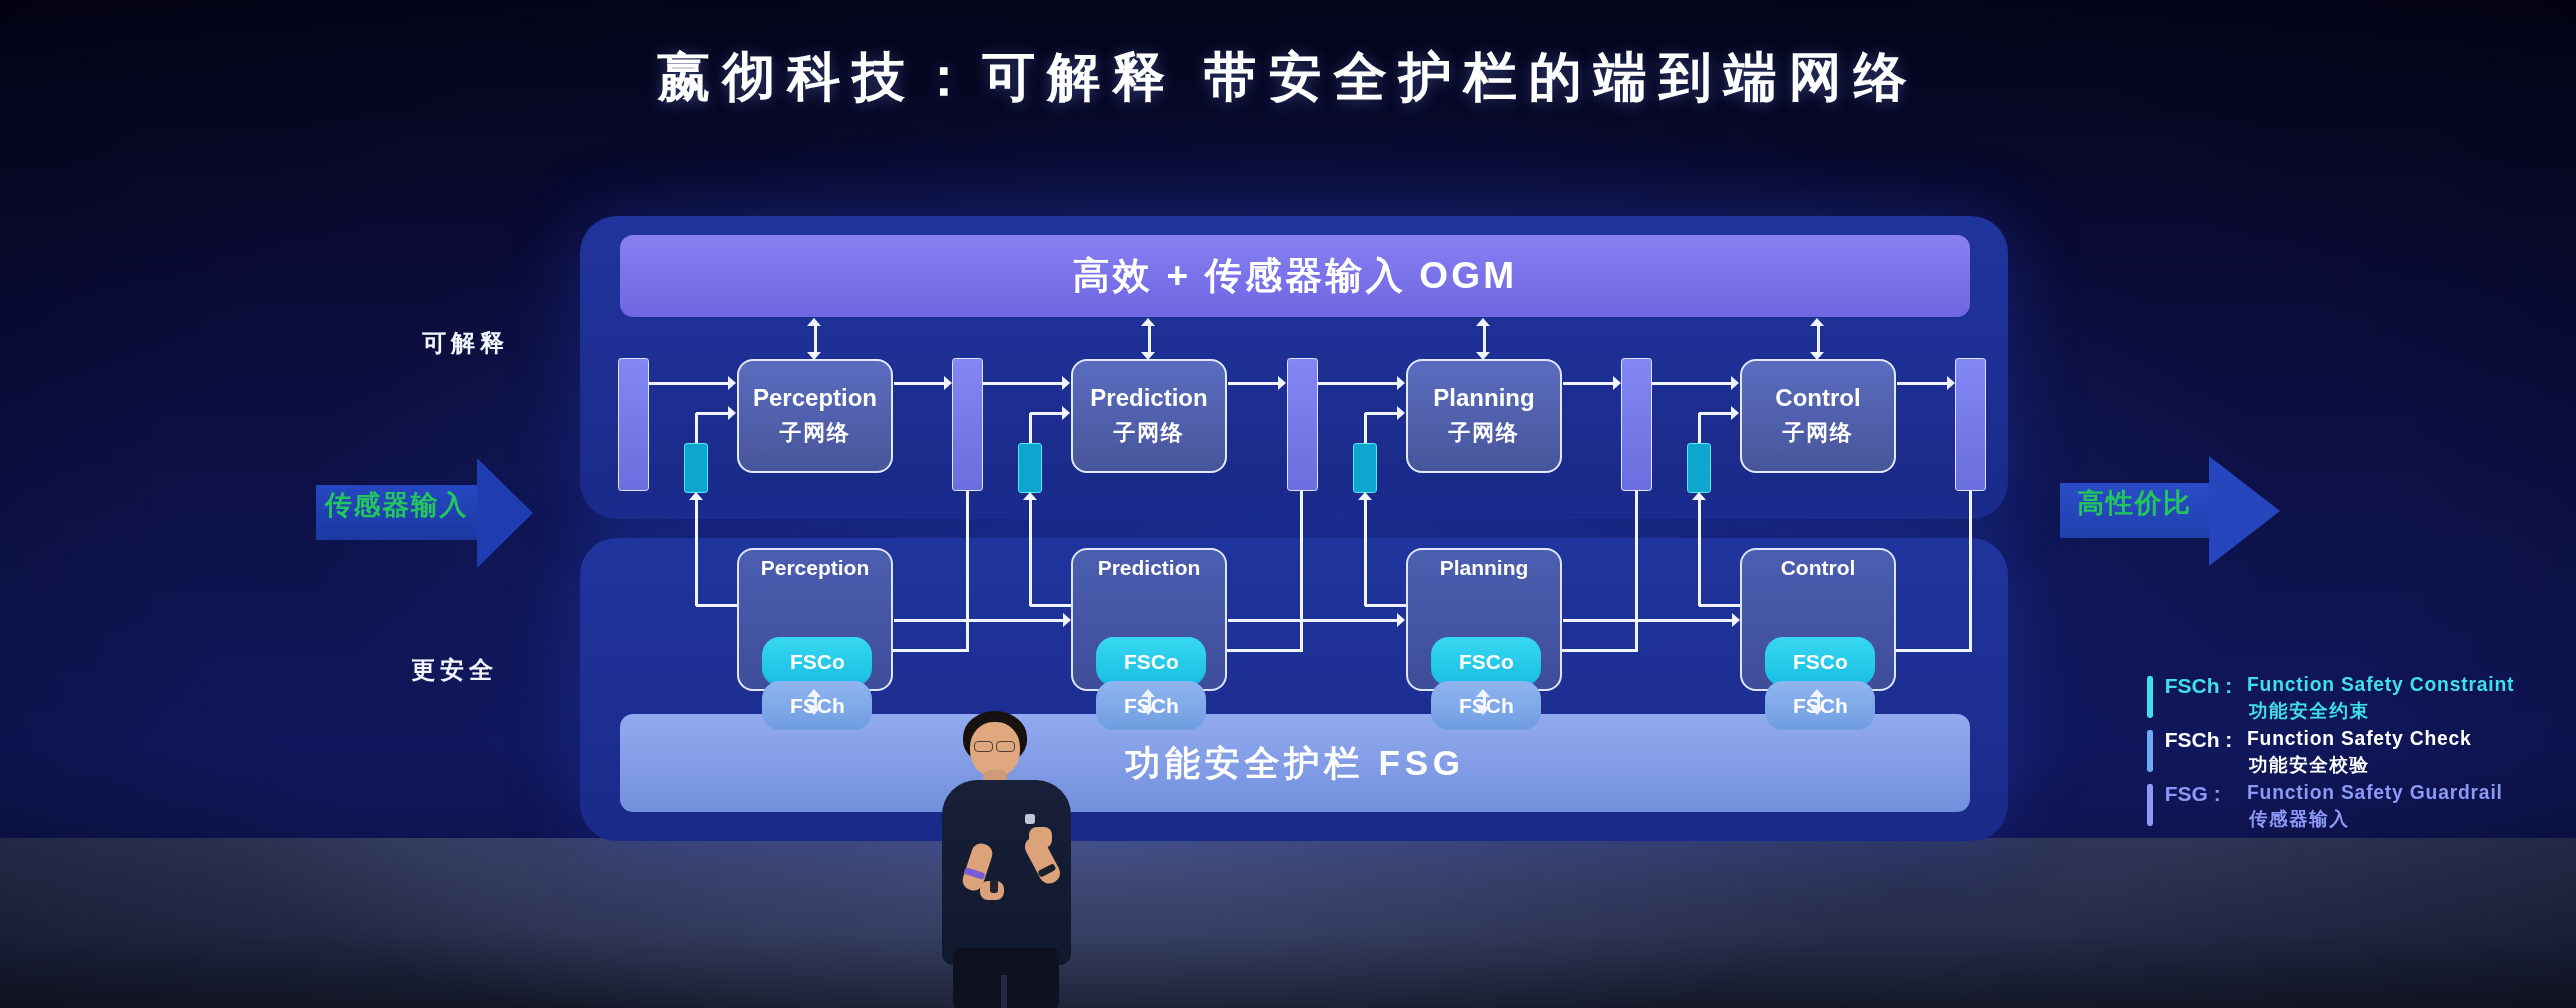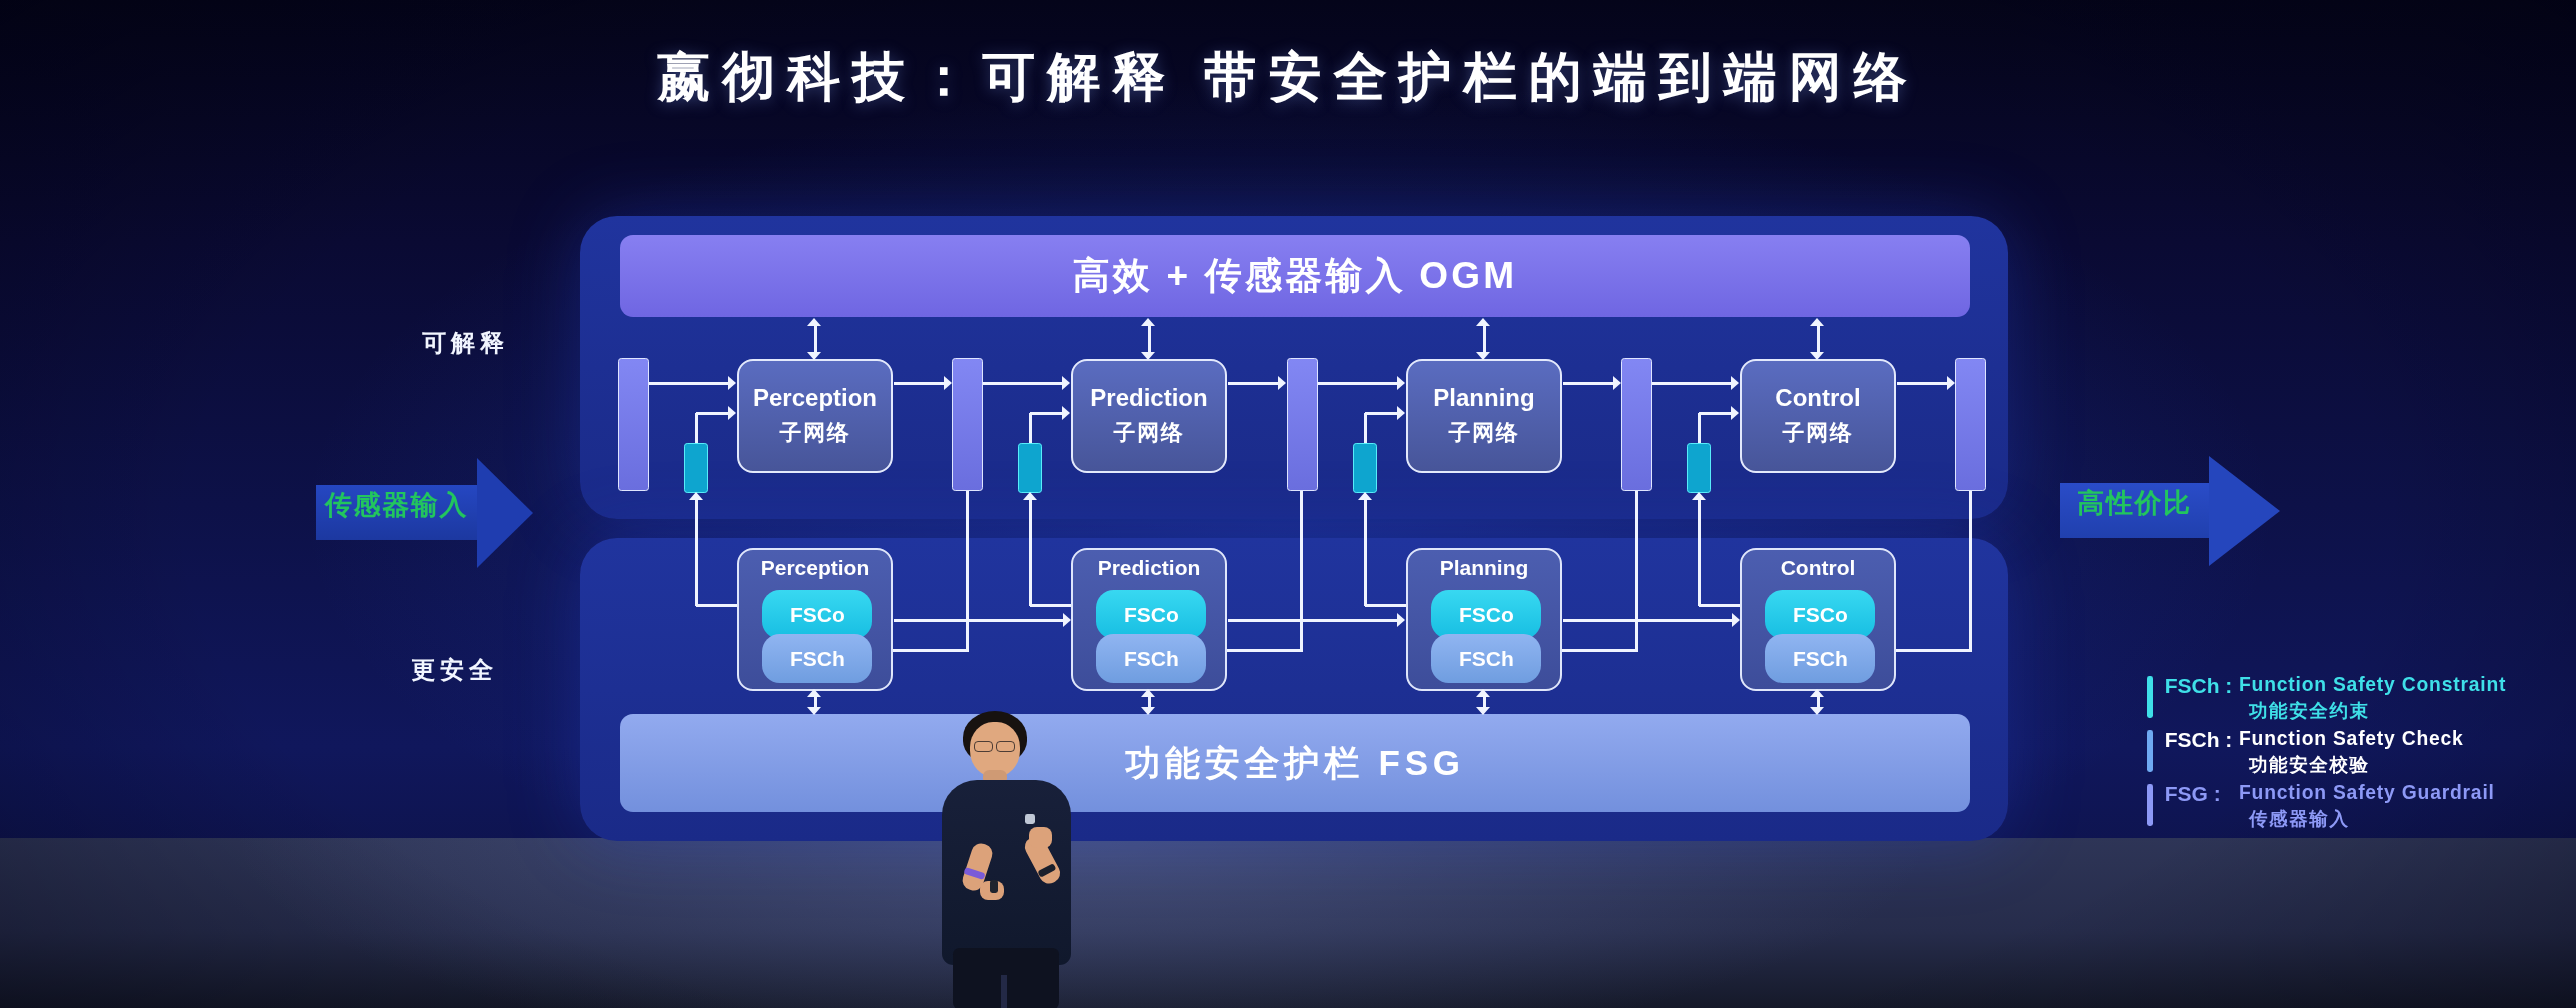--- a/index.html
+++ b/index.html
@@ -53,39 +53,39 @@
         border:2.4px solid #e3e9fc;box-sizing:border-box;
         display:flex;flex-direction:column;align-items:center;justify-content:center;}
   .nb1{color:#fff;font-size:24px;font-weight:bold;}
   .nb2{color:#fff;font-size:22px;font-weight:bold;margin-top:6.4px;letter-spacing:1.6px;}
   .group{left:131px;top:548px;width:156px;height:143px;border-radius:16px;position:absolute;
         background:linear-gradient(180deg,#4c5eb0 0%,#3d4d9a 100%);
         border:2.4px solid #dfe6fb;box-sizing:border-box;}
   .glabel{position:absolute;left:0;top:6.4px;width:100%;text-align:center;color:#fff;
           font-size:21px;font-weight:bold;}
   .pill{position:absolute;left:23.4px;width:110px;height:49px;border-radius:17.7px;color:#fff;
-        font-size:21px;font-weight:bold;display:flex;align-items:center;justify-content:center;}
+        font-size:21px;font-weight:bold;display:flex;align-items:center;justify-content:center;margin-top:47px;}
   .fsco-pill{top:40px;background:linear-gradient(180deg,#38d8f1 0%,#17bee2 100%);}
   .fsch-pill{top:84px;background:linear-gradient(180deg,#90b5f1 0%,#6f9de0 100%);}
   
   .ln{position:absolute;height:3.2px;background:#f0f4ff;}
   .ln-v{position:absolute;width:3.2px;background:#f0f4ff;}
   .tri-r{position:absolute;width:0;height:0;border-top:7.3px solid transparent;
          border-bottom:7.3px solid transparent;border-left:8.9px solid #f0f4ff;}
   .tri-l{position:absolute;width:0;height:0;border-top:7.3px solid transparent;
          border-bottom:7.3px solid transparent;border-right:8.9px solid #f0f4ff;}
   .tri-u{position:absolute;width:0;height:0;border-left:7.3px solid transparent;
          border-right:7.3px solid transparent;border-bottom:8.9px solid #f0f4ff;}
   .tri-d{position:absolute;width:0;height:0;border-left:7.3px solid transparent;
          border-right:7.3px solid transparent;border-top:8.9px solid #f0f4ff;}
   
   .legend-row{width:379px;height:48px;z-index:12;}
   .legend-tick{position:absolute;left:0;top:1.6px;width:6.4px;height:42px;border-radius:2.4px;}
   .legend-abbr{position:absolute;left:17.7px;top:0;font-size:21px;font-weight:bold;}
-  .legend-en{position:absolute;left:92px;top:0;font-size:19.3px;font-weight:bold;letter-spacing:0.8px;}
+  .legend-en{position:absolute;left:100px;top:0;font-size:19.3px;font-weight:bold;letter-spacing:0.8px;}
   .legend-zh{position:absolute;left:102px;top:24px;font-size:18.5px;font-weight:bold;letter-spacing:1.6px;}
   .lg1{color:#3fe0e8;} .lg1b{background:#3fe0e8;}
   .lg2{color:#ffffff;} .lg2b{background:#6faaf2;}
   .lg3{color:#8d99f6;} .lg3b{background:#8d99f6;}
   
   .presenter{left:911px;top:709px;width:193px;height:300px;z-index:60;}
   .presenter .abs{position:absolute;}
 </style>
 </head>
 <body>

